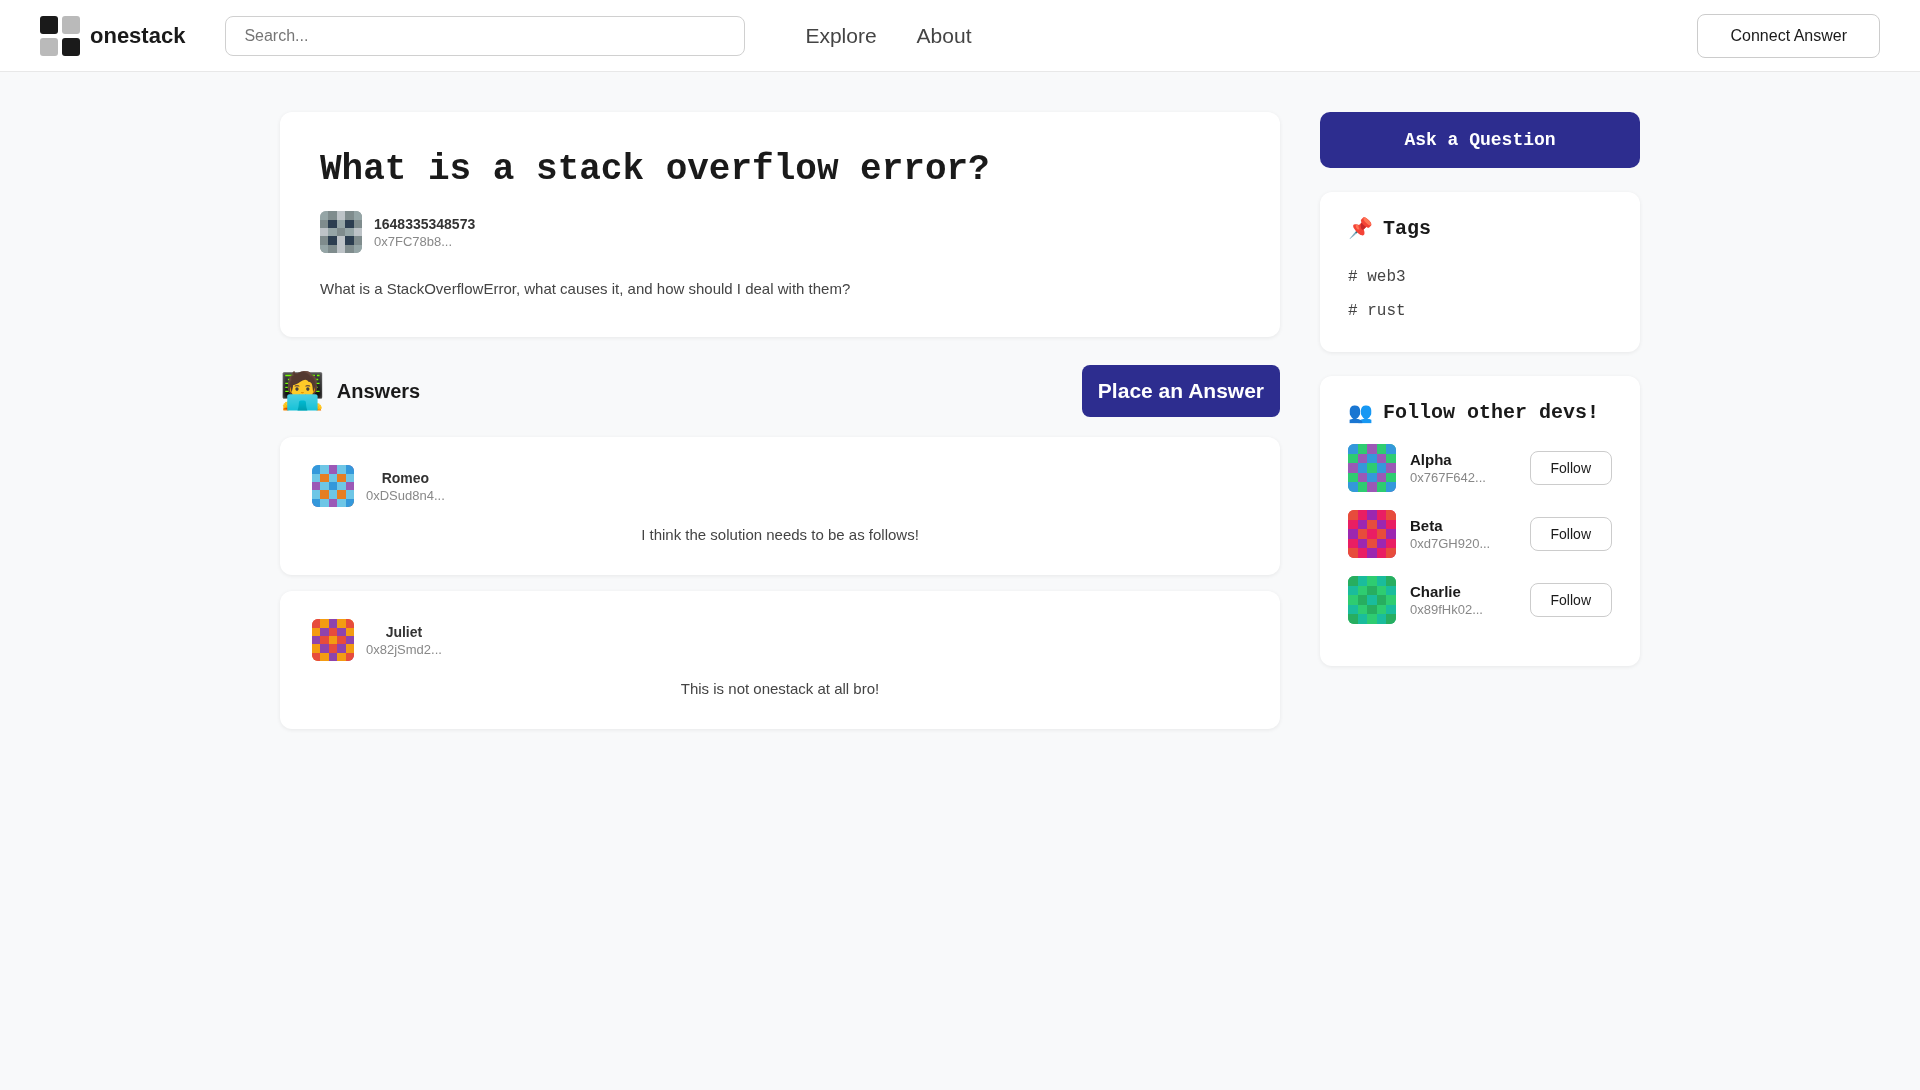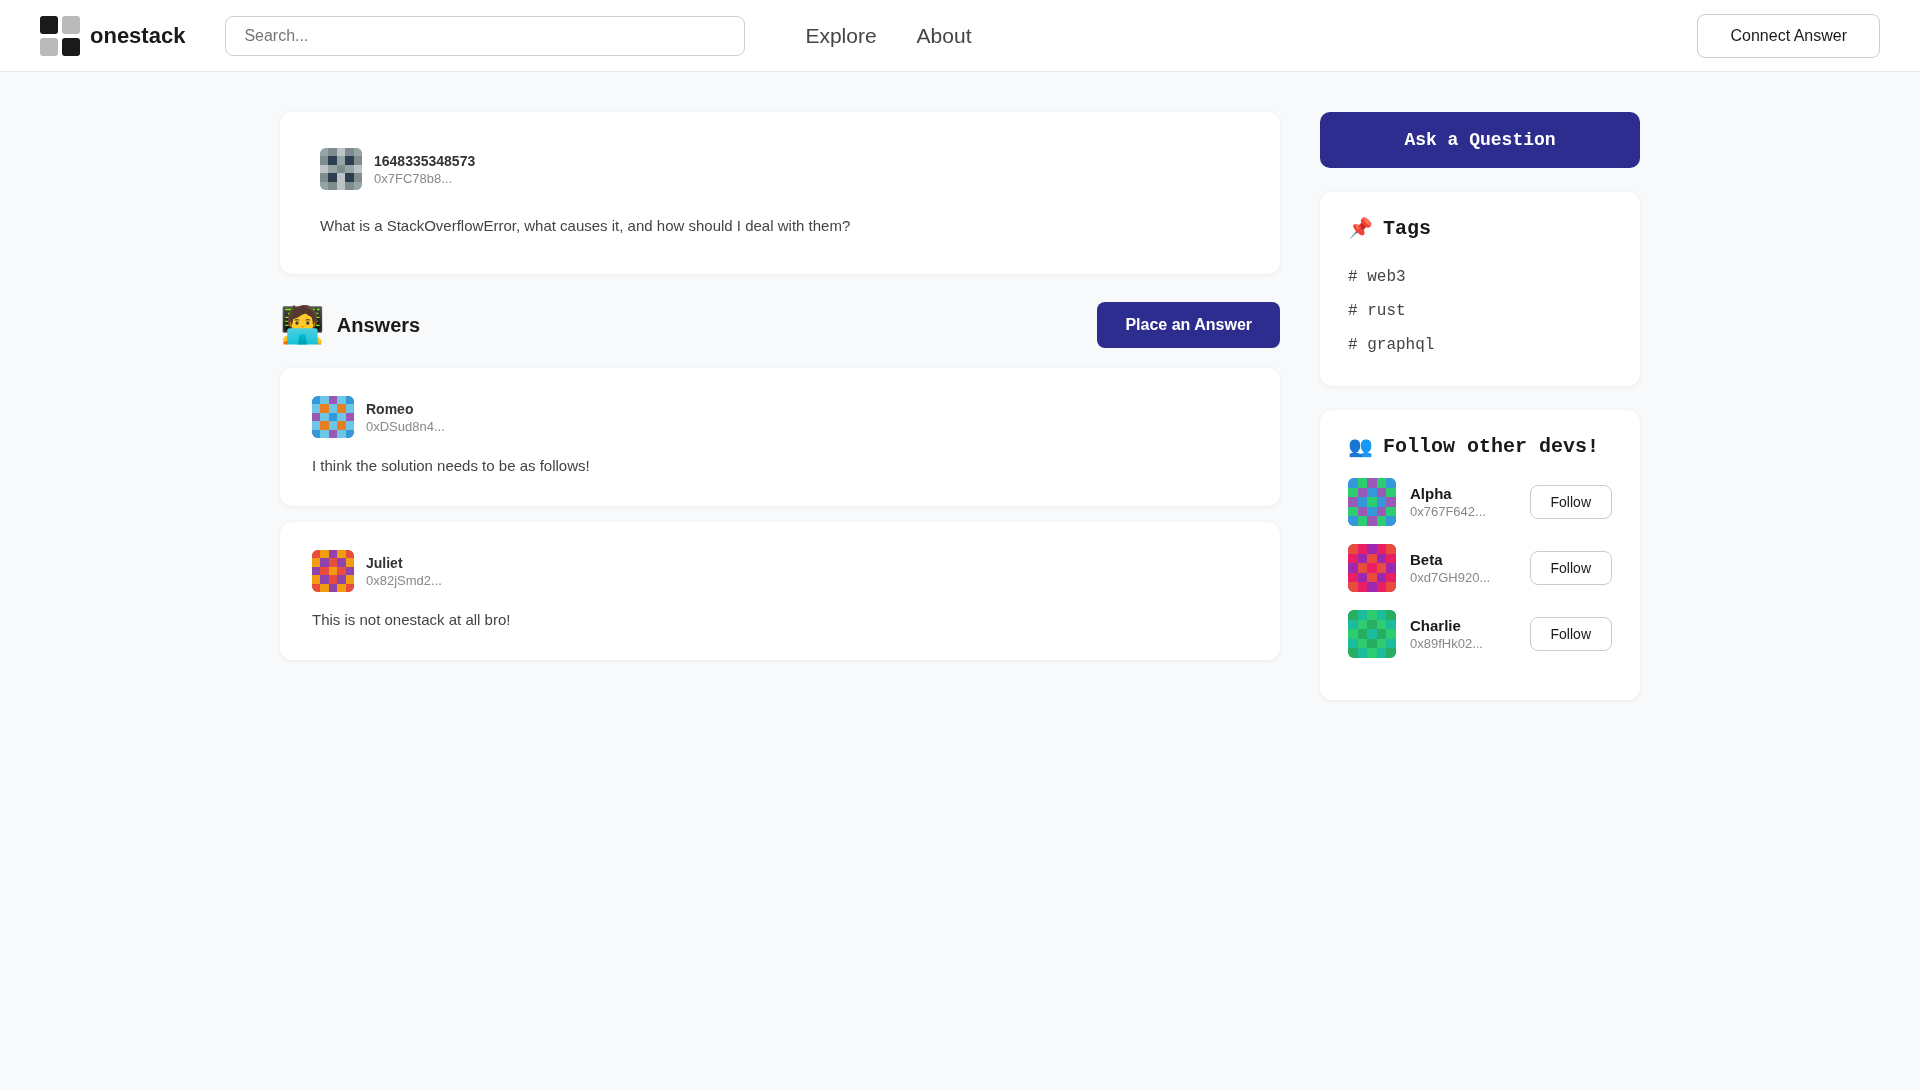--- a/index.html
+++ b/index.html
@@ -125,36 +125,37 @@
       align-items: center;
       gap: 12px;
     }
     .answers-emoji { font-size: 36px; }
     .answers-title {
       font-size: 20px;
       font-weight: 700;
       color: #1a1a1a;
     }
     .place-answer-btn {
-      padding: 14px 28px;
+      padding: 14px 16px;
       background: #2d2d8f;
       color: #fff;
       border: none;
       border-radius: 8px;
-      font-size: 16px;
+      font-size: 21px;
       font-weight: 600;
       cursor: pointer;
     }
 
     
     .answer-card {
       background: #fff;
       border-radius: 12px;
       padding: 28px 32px;
       box-shadow: 0 1px 4px rgba(0,0,0,0.07);
+      text-align: center;
     }
     .answer-author {
       display: flex;
       align-items: center;
       gap: 12px;
       margin-bottom: 16px;
     }
     .answer-body { font-size: 15px; color: #444; line-height: 1.6; }
 
     
@@ -290,20 +291,21 @@
   </nav>
 
   <button class="connect-wallet-btn">Connect Answer</button>
 </header>
 
 <div class="main-container">
 
   <div class="content-area">
 
     <div class="question-card">
+      <h1 class="question-title">What is a stack overflow error?</h1>
       <div class="question-author">
         <div class="pixel-avatar avatar-question">
           <div style="background:#95a5a6"></div>
             <div style="background:#7f8c8d"></div>
             <div style="background:#bdc3c7"></div>
             <div style="background:#7f8c8d"></div>
             <div style="background:#95a5a6"></div>
           <div style="background:#7f8c8d"></div>
             <div style="background:#2c3e50"></div>
             <div style="background:#95a5a6"></div>
@@ -423,21 +425,20 @@
     <button class="ask-question-btn">Ask a Question</button>
 
     <div class="tags-card">
       <div class="tags-header">
         <span style="font-size:20px;">📌</span>
         <h3 class="tags-title">Tags</h3>
       </div>
       <div>
         <span class="tag-item"># web3</span>
         <span class="tag-item"># rust</span>
-        <span class="tag-item"># graphql</span>
       </div>
     </div>
 
     <div class="follow-card">
       <div class="follow-header">
         <span style="font-size:20px;">👥</span>
         <h3 class="follow-title">Follow other devs!</h3>
       </div>
 
       <div class="dev-item">

